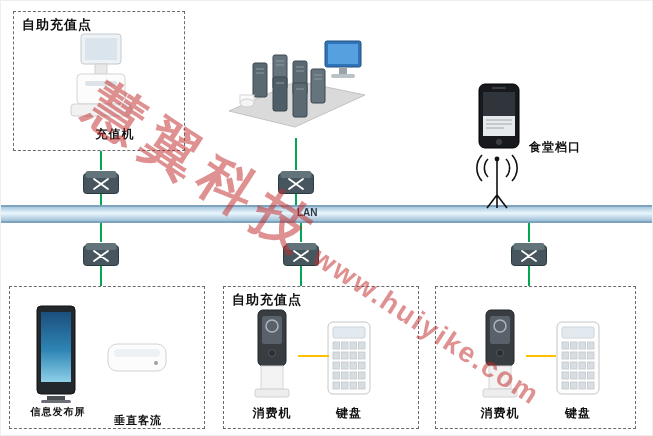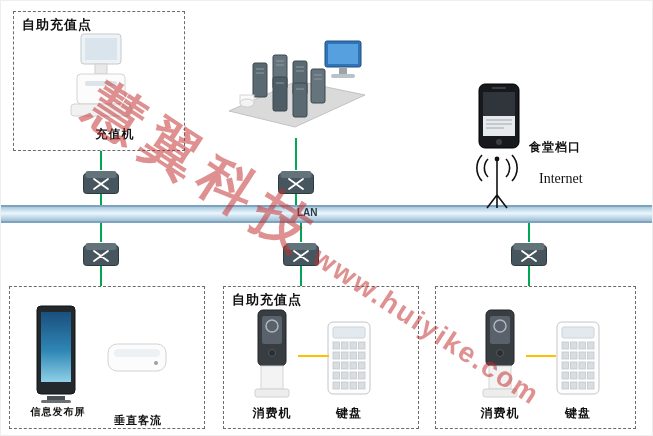--- a/index.html
+++ b/index.html
@@ -139,21 +139,20 @@
         <line x1="28" y1="8" x2="28" y2="44"></line>
         <path d="M28 44 L18 57 M28 44 L38 57 M28 44 L28 57"></path>
         <path d="M19 8 a13 13 0 0 0 0 18"></path>
         <path d="M13 4 a19 19 0 0 0 0 26"></path>
         <path d="M37 8 a13 13 0 0 1 0 18"></path>
         <path d="M43 4 a19 19 0 0 1 0 26"></path>
       </g>
       <circle cx="28" cy="8" r="2.4" fill="#111"></circle>
     </svg>
   </div>
-  <div class="dev-label serif-label" style="left:538px; top:170px; width:80px; text-align:left;">Internet</div>
 
   <div class="zone" style="left:8px; top:285px; width:196px; height:143px;">
     <div class="abs" style="left:22px; top:18px;">
       <svg width="48" height="100" viewBox="0 0 48 100">
         <defs>
             <linearGradient id="sg1" x1="0" y1="0" x2="0" y2="1">
           <stop offset="0" stop-color="#1b4f7e"></stop>
               <stop offset="0.55" stop-color="#2e86b5"></stop>
               <stop offset="1" stop-color="#8fd0e8"></stop>
         </linearGradient>

